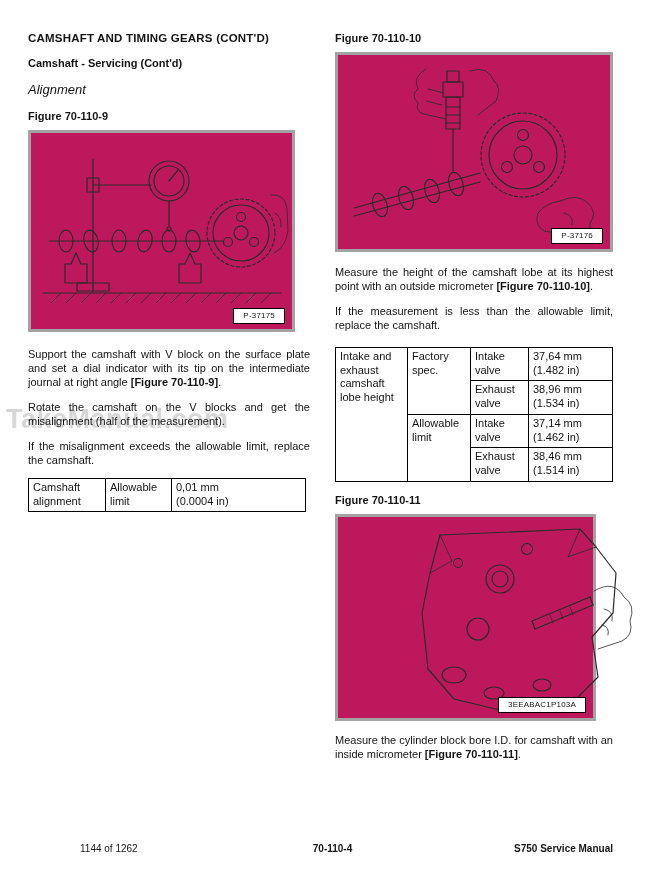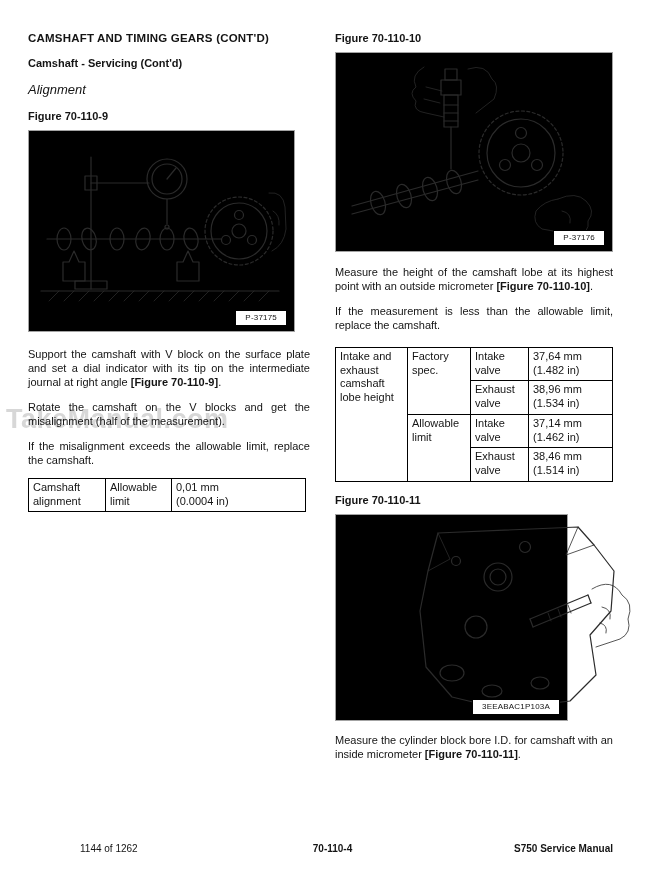--- a/index.html
+++ b/index.html
@@ -11,21 +11,21 @@
   }
   .col { position:absolute; top:32px; }
   .col-left  { left:28px;  width:282px; }
   .col-right { left:335px; width:278px; }
 
   .h-title { font-size:11.5px; font-weight:bold; letter-spacing:.2px; margin-bottom:13px; }
   .h-sub   { font-size:11px;   font-weight:bold; margin-bottom:13px; }
   .h-italic{ font-size:13px;   font-style:italic; margin-bottom:13px; }
   .figcap  { font-size:11px;   font-weight:bold; margin-bottom:8px; }
 
-  .figbox { position:relative; border:1px solid #a3a3a3; background:#000000; margin-bottom:16px; }
+  .figbox { position:relative; border:3px solid #a3a3a3; background:#be185d; margin-bottom:16px; }
   .figbox svg { display:block; }
   .figlabel {
     position:absolute; right:7px; bottom:5px; border:1px solid #000;
     background:#fff; font-size:8px; line-height:1; padding:3px 9px; letter-spacing:.2px;
   }
 
   .para { font-size:11px; line-height:1.27; text-align:justify; margin-bottom:11px; }
   .para .b { font-weight:bold; }
 
   table { border-collapse:collapse; font-size:11px; table-layout:fixed;padding-left:28px; }
@@ -206,21 +206,21 @@
       <tr>
         <td>Exhaust valve</td>
         <td>38,46 mm
 (1.514 in)</td>
       </tr>
     </tbody>
       </table>
 
     <div class="figcap">Figure 70-110-11</div>
 
-    <div class="figbox" style="width:233px;height:207px;margin-bottom:13px;padding-left:44px;">
+    <div class="figbox" style="width:261px;height:207px;margin-bottom:13px;padding-left:44px;">
       <svg width="276" height="205" viewBox="0 0 276 205">
         <g class="lineart">
 
           <path d="M58 18 L198 12 L214 30 L234 56 L231 96 L210 120 L216 160 L190 186 L122 194 L72 182 L46 152 L40 96 L48 56 Z"></path>
           <path class="thin" d="M58 18 L70 44 L48 56 M198 12 L186 40 L214 30"></path>
 
           <circle cx="118" cy="62" r="14"></circle>
           <circle cx="118" cy="62" r="8"></circle>
           <circle cx="96" cy="112" r="11"></circle>
           <circle cx="145" cy="32" r="5.5"></circle>

